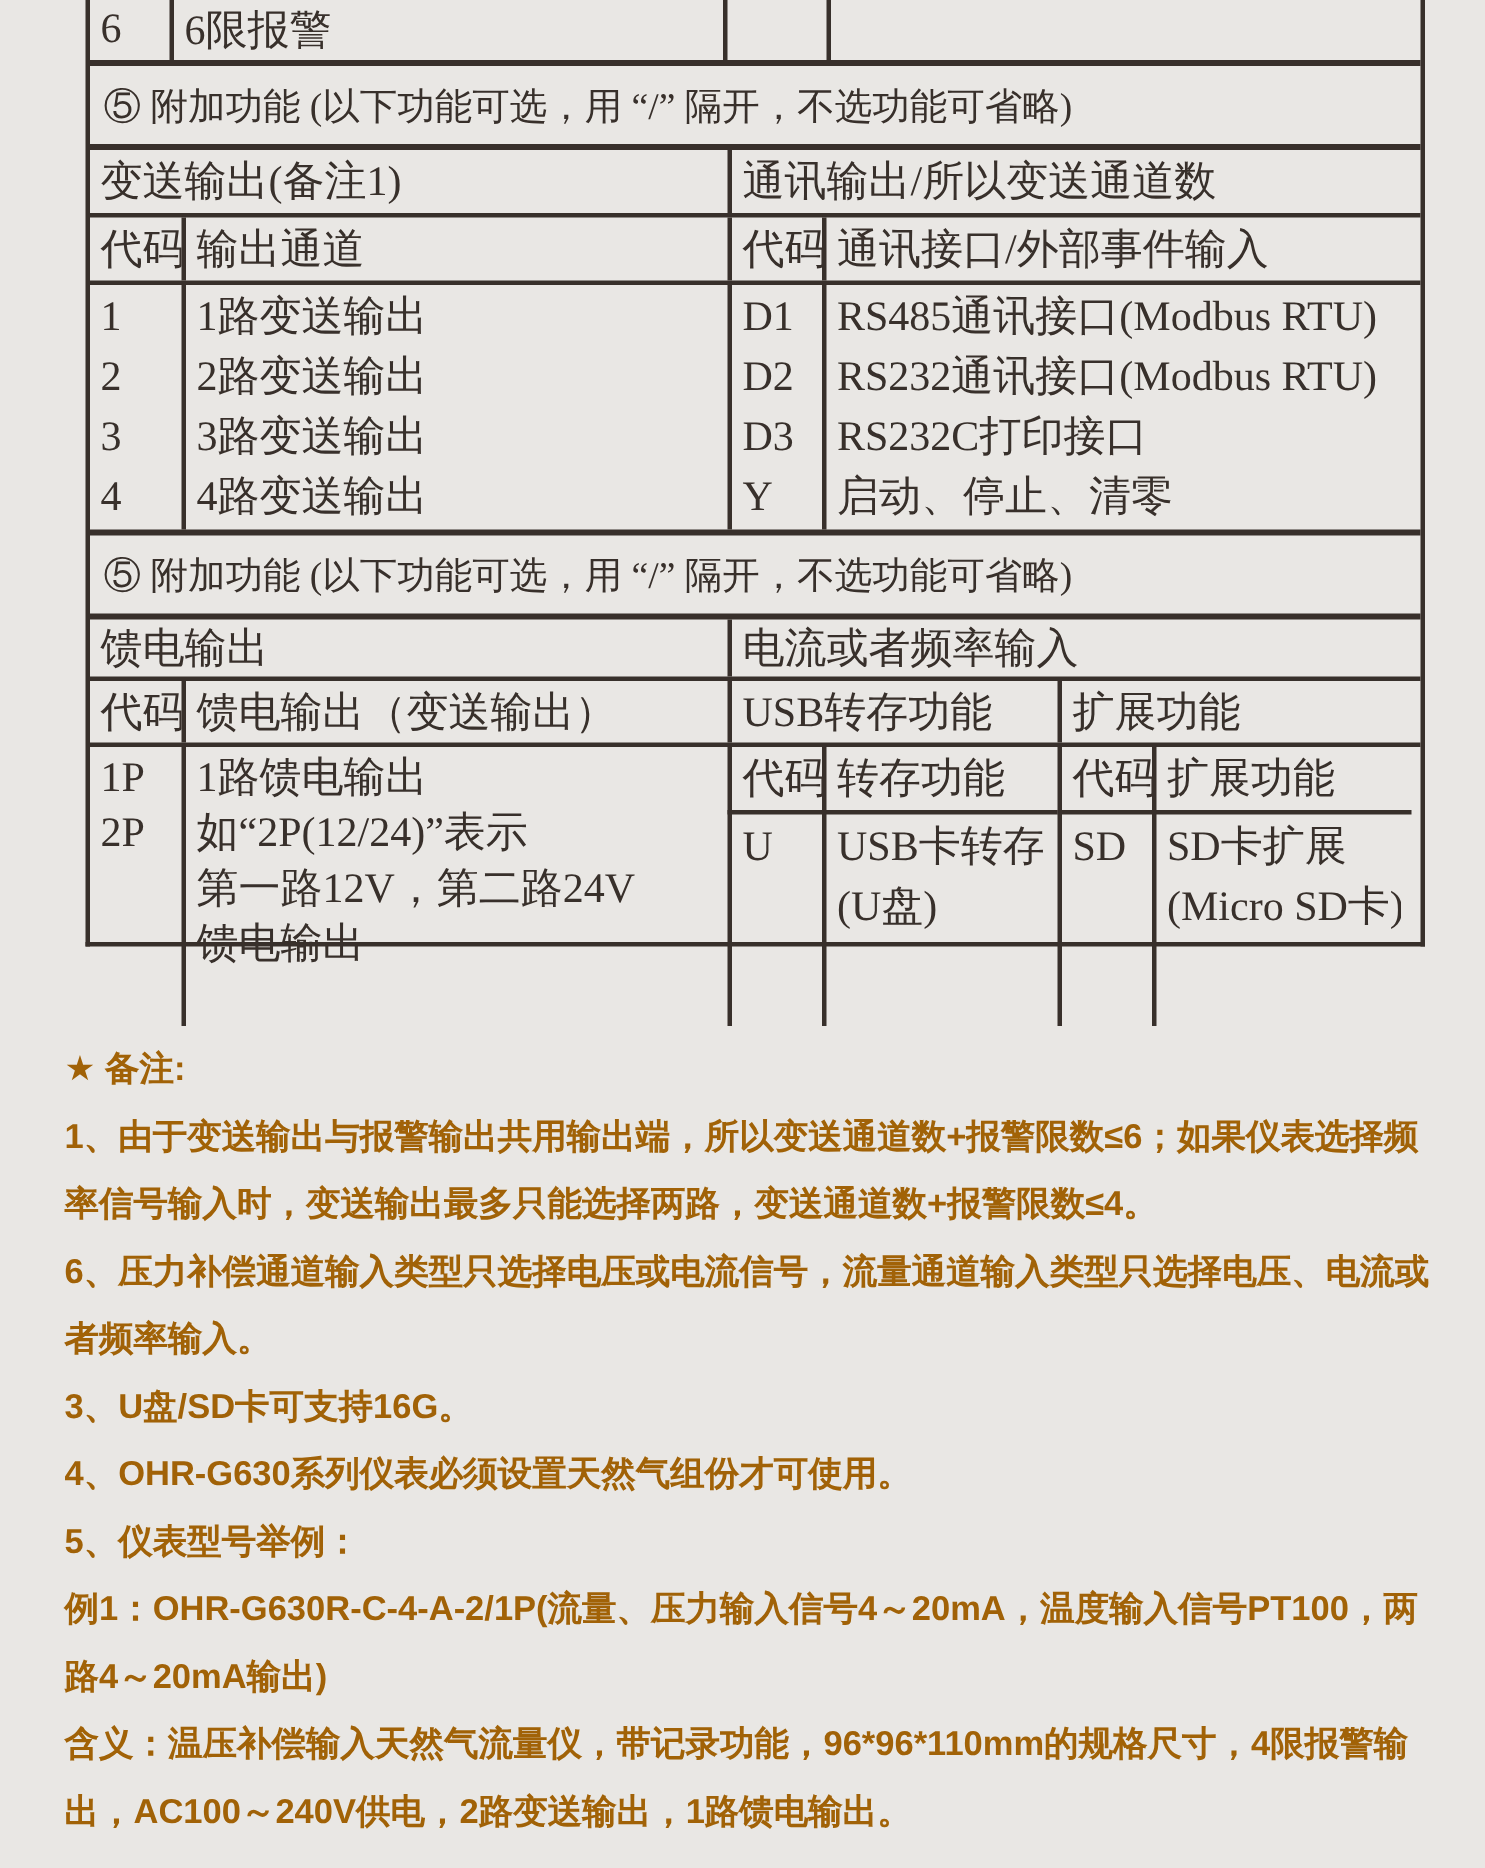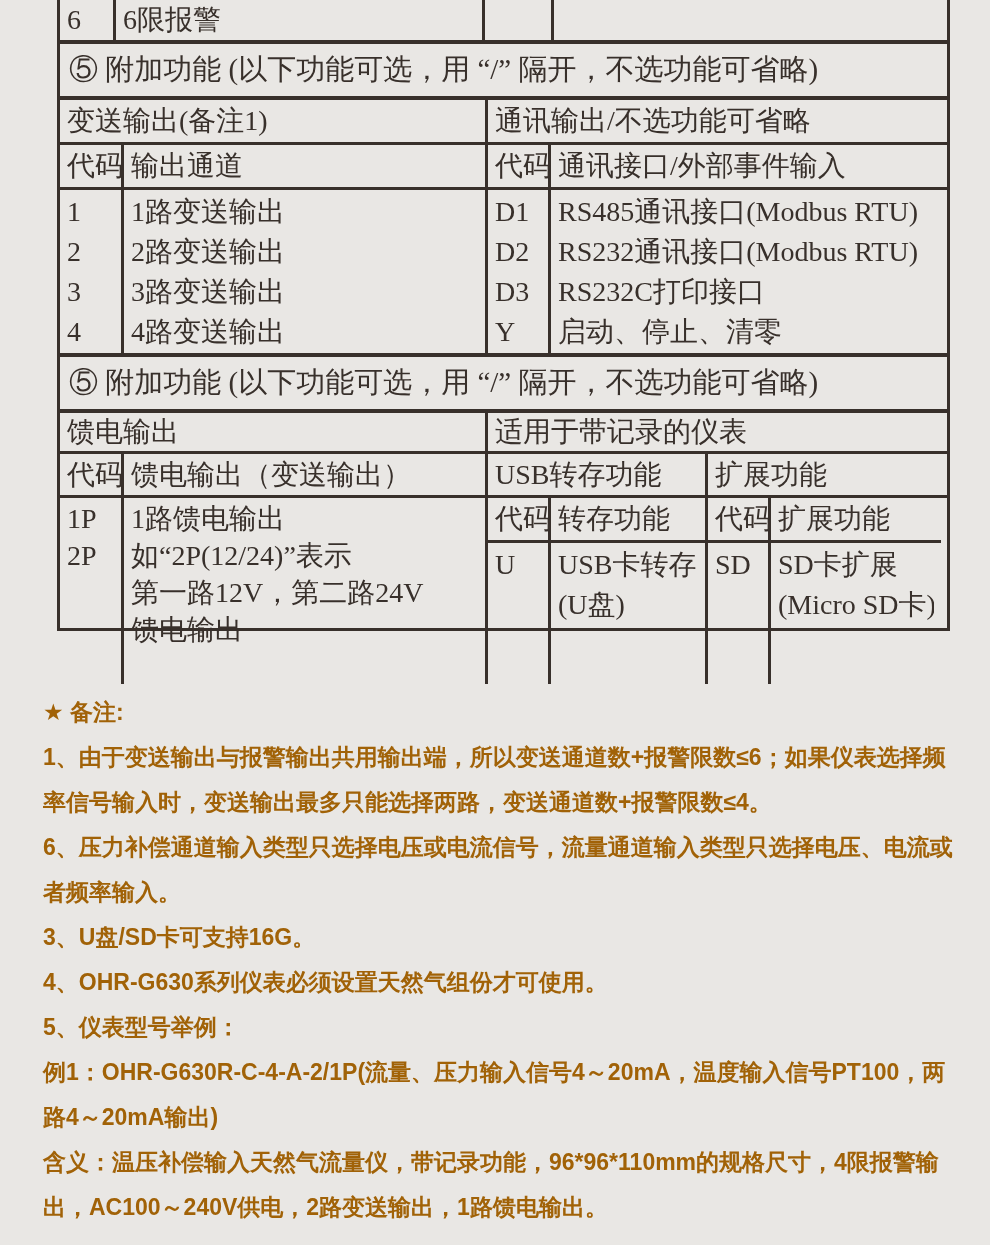--- a/index.html
+++ b/index.html
@@ -43,21 +43,21 @@
   .lines{display:block;padding-top:2px;}
   .tline{
     line-height:40px;
     font-size:28px;
     white-space:nowrap;
     overflow:hidden;
   }
   
   .r-partial{grid-template-columns:53px 369px 69px 390px;height:40px;}
   .r-sec{display:flex;align-items:center;height:56px;padding-left:9px;
-         border-top:4px solid var(--ink);font-size:29px;white-space:nowrap;}
+         border-top:4px solid var(--ink);font-size:25px;white-space:nowrap;}
   .r-bhdr{grid-template-columns:425px 456px;height:46px;border-top:4px solid var(--ink);}
   .r-bcols{grid-template-columns:61px 364px 63px 393px;height:45px;}
   .r-bbody{grid-template-columns:61px 364px 63px 393px;height:166px;}
   .r-sec2{border-top:4px solid var(--ink);}
   .r-ctop{grid-template-columns:425px 456px;height:42px;border-top:4px solid var(--ink);}
   .r-ccols{grid-template-columns:61px 364px 220px 236px;height:44px;}
   .r-cbody{
     grid-template-columns:61px 364px 63px 157px 63px 173px;
     grid-template-rows:42px 144px;
     height:133px;
@@ -88,21 +88,21 @@
     <div class="cell">6</div>
     <div class="cell bl">6限报警</div>
     <div class="cell bl"></div>
     <div class="cell bl"></div>
   </div>
 
   <div class="row r-sec">⑤ 附加功能 (以下功能可选，用 “/” 隔开，不选功能可省略)</div>
 
   <div class="row r-bhdr">
     <div class="cell">变送输出(备注1)</div>
-    <div class="cell bl">通讯输出/不选功能可省略</div>
+    <div class="cell bl">通讯输出/所以变送通道数</div>
   </div>
 
   <div class="row r-bcols">
     <div class="cell">代码</div>
     <div class="cell bl">输出通道</div>
     <div class="cell bl">代码</div>
     <div class="cell bl">通讯接口/外部事件输入</div>
   </div>
 
   <div class="row r-bbody">
@@ -129,21 +129,21 @@
       <div class="tline">RS232通讯接口(Modbus RTU)</div>
       <div class="tline">RS232C打印接口</div>
       <div class="tline">启动、停止、清零</div>
     </div>
   </div>
 
   <div class="row r-sec r-sec2">⑤ 附加功能 (以下功能可选，用 “/” 隔开，不选功能可省略)</div>
 
   <div class="row r-ctop">
     <div class="cell">馈电输出</div>
-    <div class="cell bl">适用于带记录的仪表</div>
+    <div class="cell bl">电流或者频率输入</div>
   </div>
 
   <div class="row r-ccols">
     <div class="cell">代码</div>
     <div class="cell bl">馈电输出（变送输出）</div>
     <div class="cell bl">USB转存功能</div>
     <div class="cell bl">扩展功能</div>
   </div>
 
   <div class="row r-cbody">

